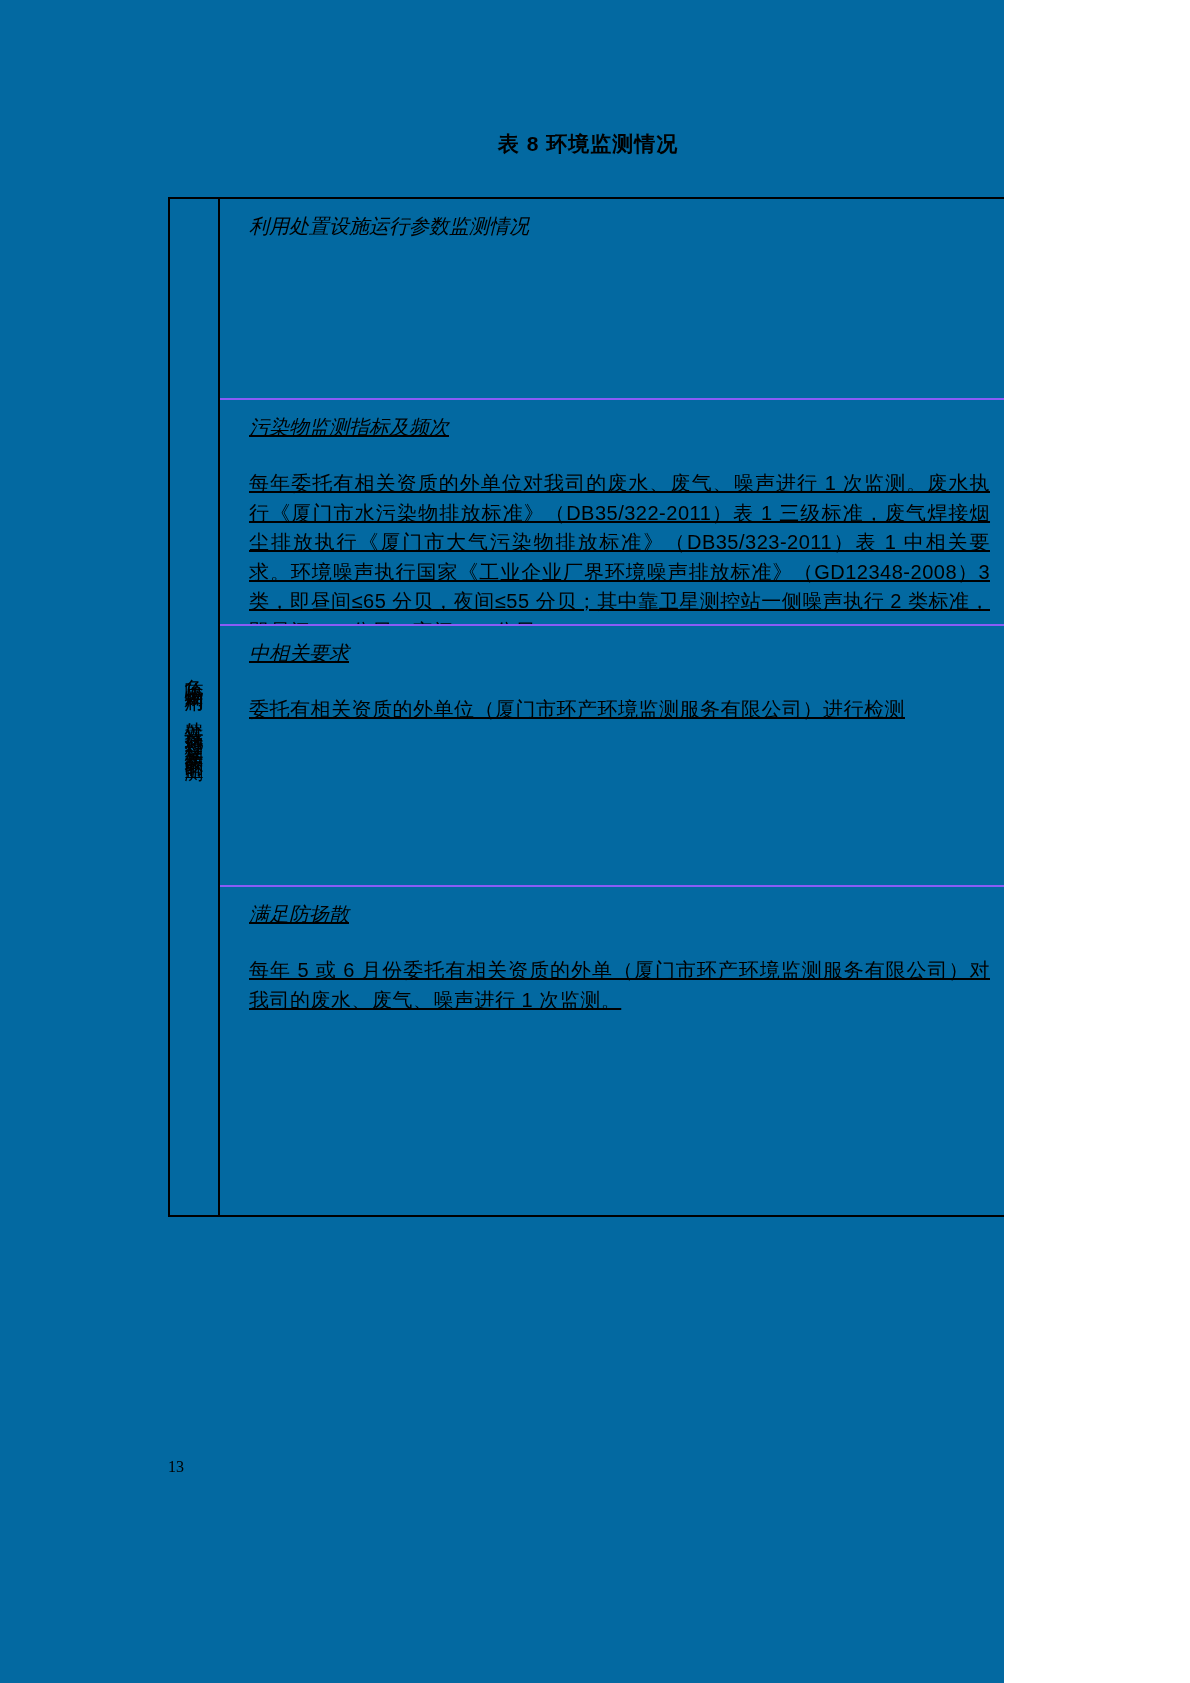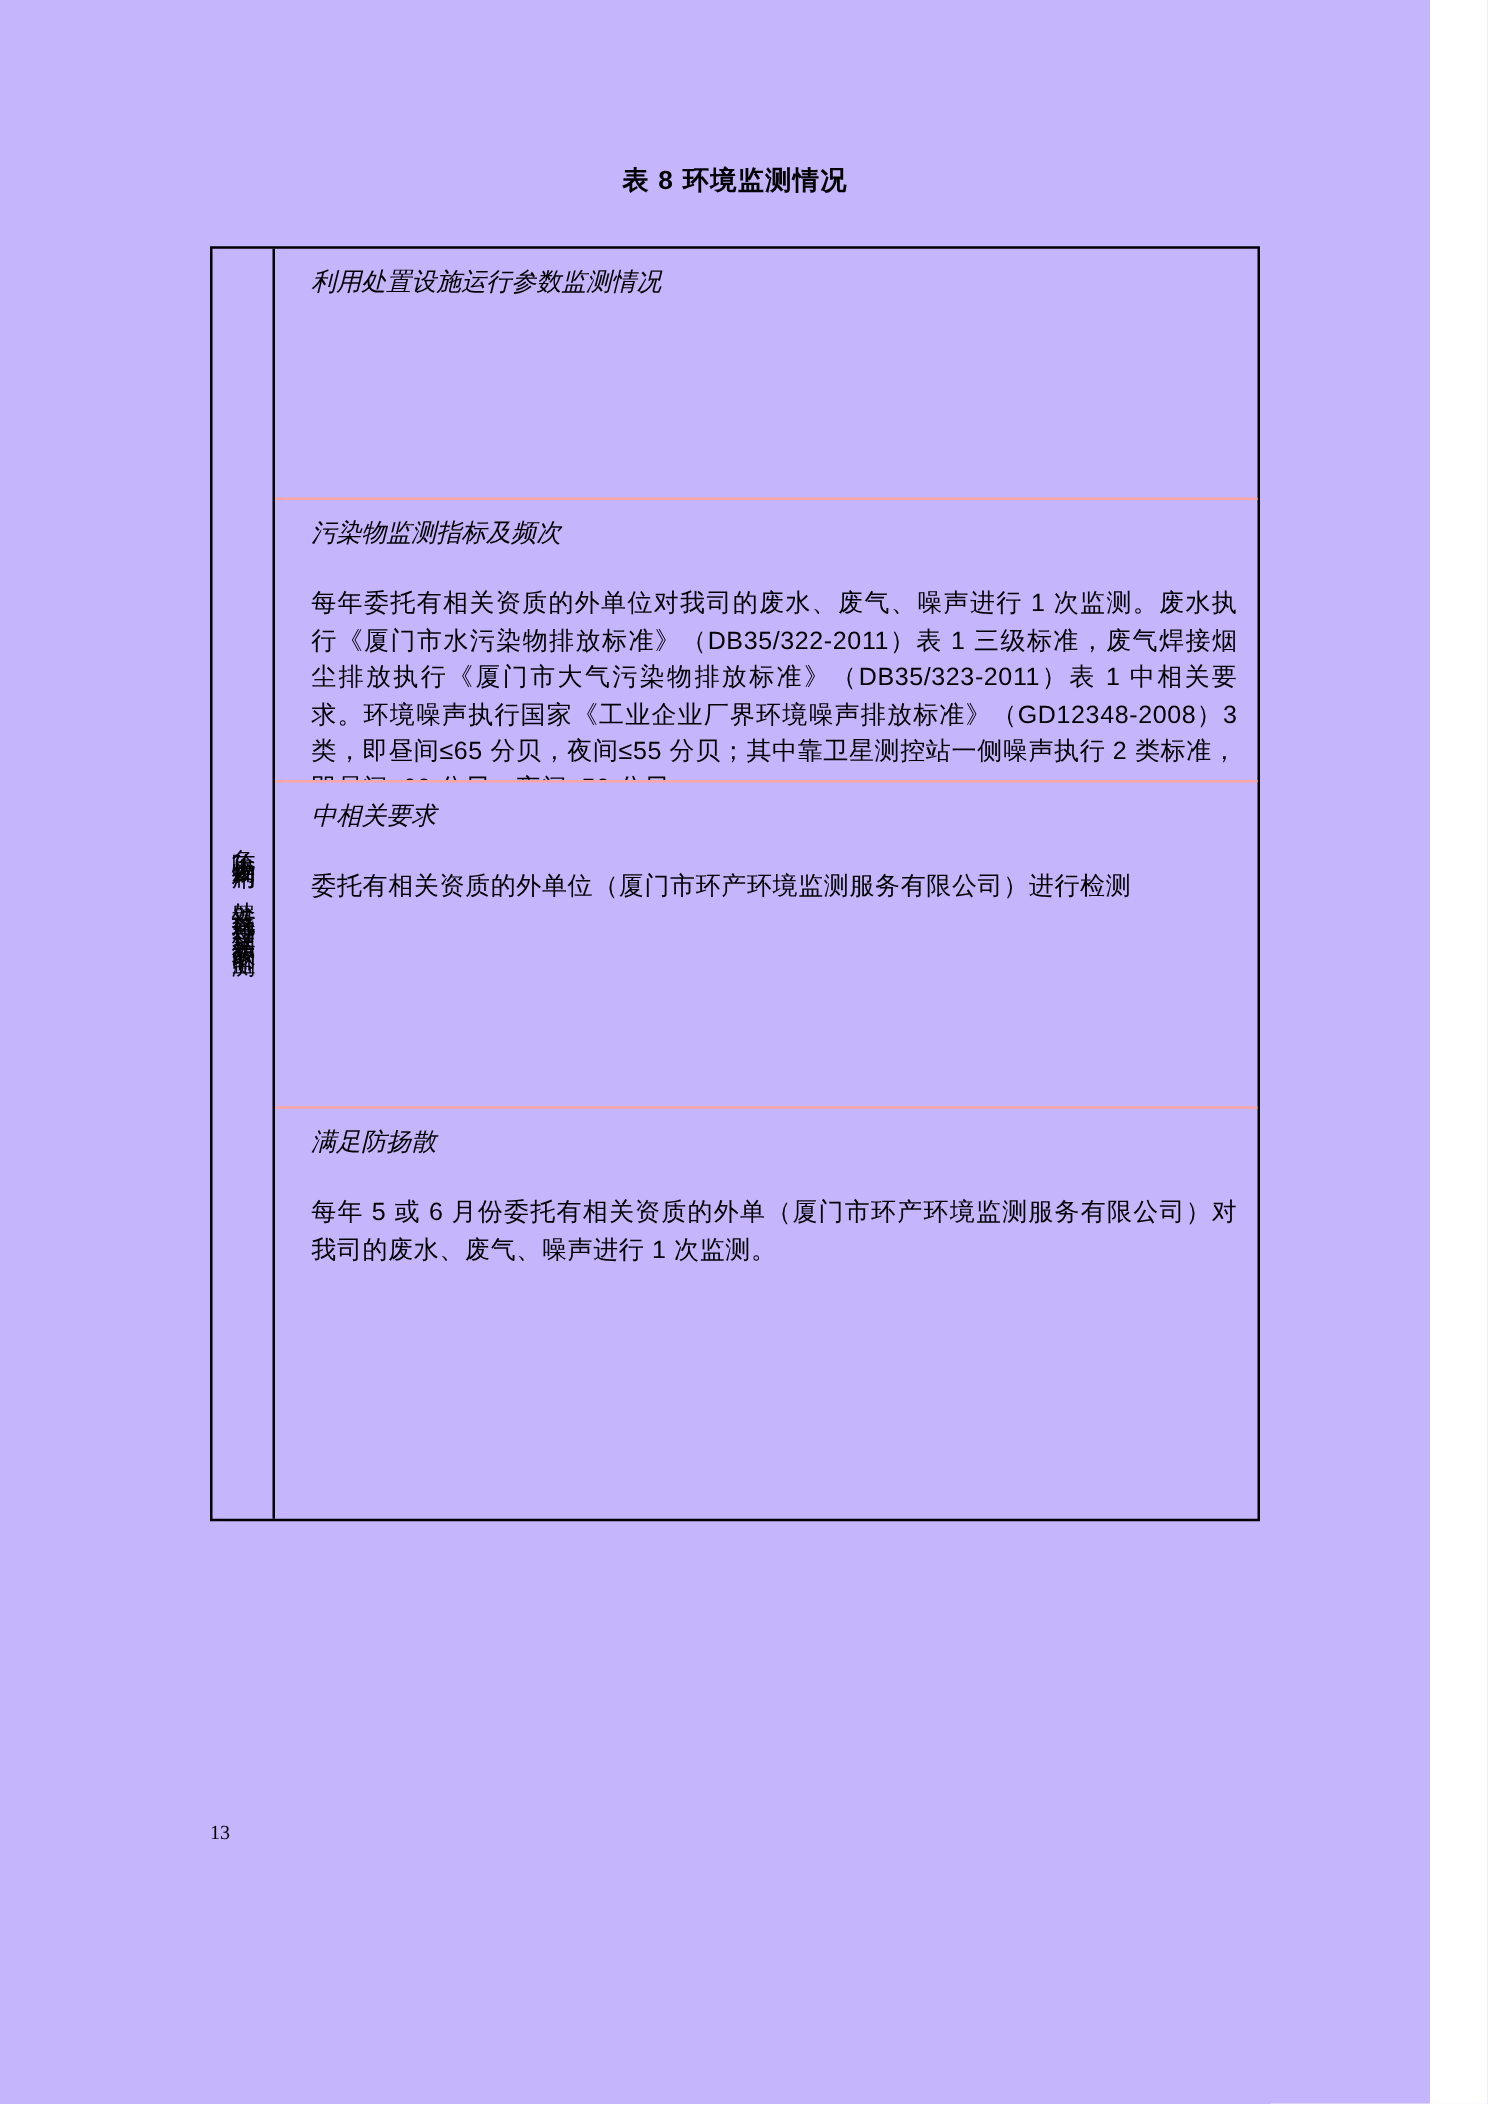--- a/index.html
+++ b/index.html
@@ -1,19 +1,19 @@
 <!DOCTYPE html>
 <html lang="zh"><head>
 <meta charset="utf-8">
 <style>
   html,body{margin:0;padding:0;background:#ffffff;}
   .page{
     position:relative;
-    width:1144px;height:1683px;
-    background:#c4b5fd;
+    width:1004px;height:1683px;
+    background:#0369a1;
     color:#000000;
     font-family:"Liberation Sans",sans-serif;
     overflow:hidden;
   }
   .doc-title{
     position:absolute;
     top:130px;left:168px;width:840px;
     text-align:center;
     font-size:21px;
     font-weight:bold;
@@ -45,21 +45,21 @@
     letter-spacing:3px;
     line-height:1.05;
     white-space:nowrap;
   }
   .section-cell{
     grid-column:2;
     box-sizing:border-box;
     padding:13px 16px 6px 29px;
     overflow:hidden;
   }
-  .section-cell.bt{border-top:2px solid #fca5a5;}
+  .section-cell.bt{border-top:2px solid #8b5cf6;text-decoration:underline;}
   .sec-heading{
     margin:0 0 28px 0;
     font-family:"Liberation Serif",serif;
     font-style:italic;
     font-size:20px;
     line-height:28px;
   }
   .sec-body{
     margin:0;
     font-size:20px;

